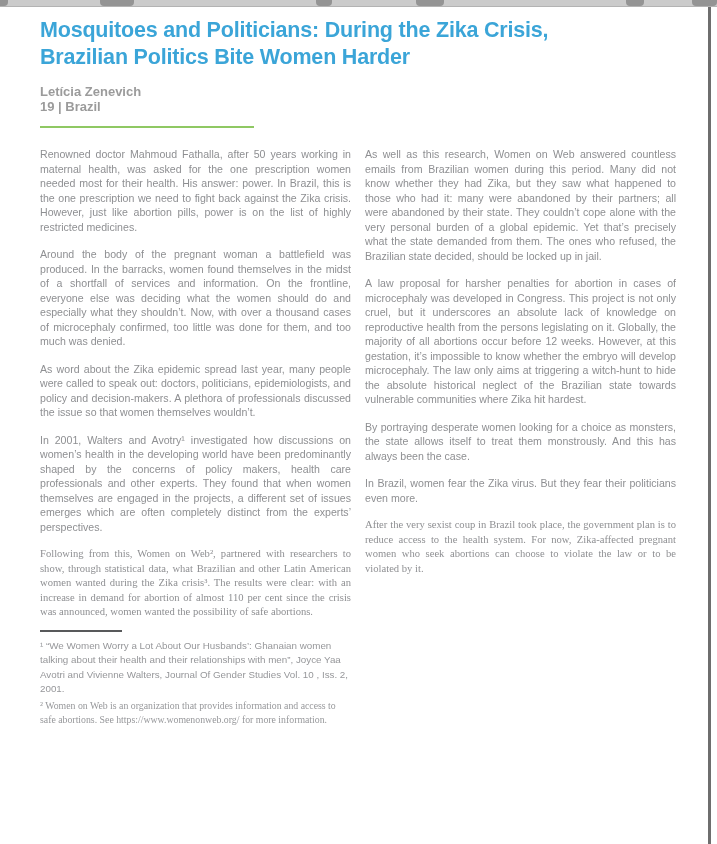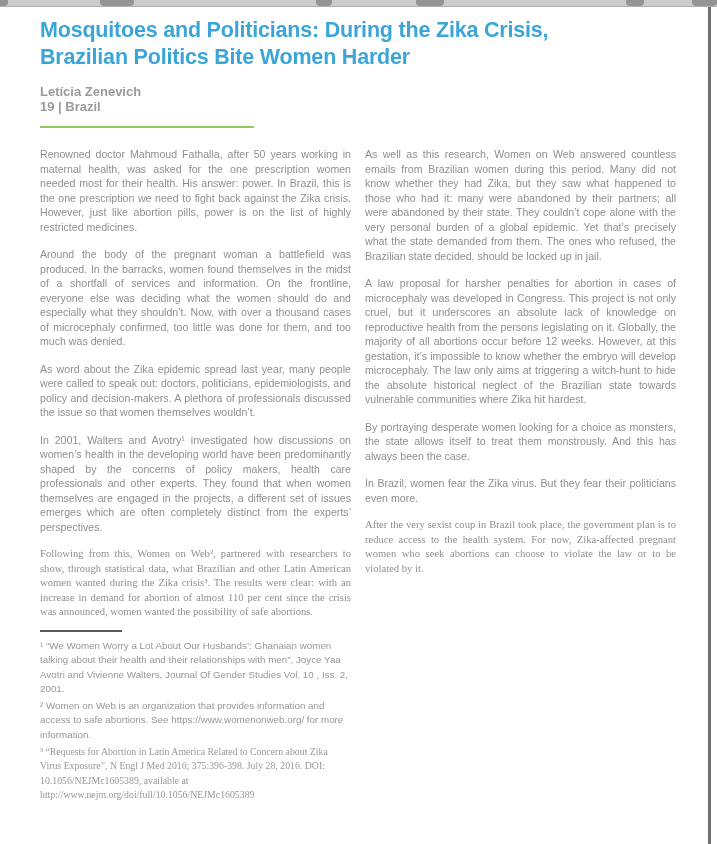--- a/index.html
+++ b/index.html
@@ -128,21 +128,20 @@
           <p>As word about the Zika epidemic spread last year, many people were called to speak out: doctors, politicians, epidemiologists, and policy and decision-makers. A plethora of professionals discussed the issue so that women themselves wouldn’t.</p>
           <p>In 2001, Walters and Avotry¹ investigated how discussions on women’s health in the developing world have been predominantly shaped by the concerns of policy makers, health care professionals and other experts. They found that when women themselves are engaged in the projects, a different set of issues emerges which are often completely distinct from the experts’ perspectives.</p>
           <p>Following from this, Women on Web², partnered with researchers to show, through statistical data, what Brazilian and other Latin American women wanted during the Zika crisis³. The results were clear: with an increase in demand for abortion of almost 110 per cent since the crisis was announced, women wanted the possibility of safe abortions.</p>
         </div>
 
       <div class="footnotes">
         <div class="fn-sep"></div>
         <div>
             <p>¹ “We Women Worry a Lot About Our Husbands’: Ghanaian women talking about their health and their relationships with men”, Joyce Yaa Avotri and Vivienne Walters, Journal Of Gender Studies Vol. 10 , Iss. 2, 2001.</p>
             <p>² Women on Web is an organization that provides information and access to safe abortions. See https://www.womenonweb.org/ for more information.</p>
-            <p>³ “Requests for Abortion in Latin America Related to Concern about Zika Virus Exposure”, N Engl J Med 2016; 375:396-398. July 28, 2016. DOI: 10.1056/NEJMc1605389, available at http://www.nejm.org/doi/full/10.1056/NEJMc1605389</p>
           </div>
       </div>
     </div>
 
     <div class="col">
       <div>
           <p>As well as this research, Women on Web answered countless emails from Brazilian women during this period. Many did not know whether they had Zika, but they saw what happened to those who had it: many were abandoned by their partners; all were abandoned by their state. They couldn’t cope alone with the very personal burden of a global epidemic. Yet that’s precisely what the state demanded from them. The ones who refused, the Brazilian state decided, should be locked up in jail.</p>
           <p>A law proposal for harsher penalties for abortion in cases of microcephaly was developed in Congress. This project is not only cruel, but it underscores an absolute lack of knowledge on reproductive health from the persons legislating on it. Globally, the majority of all abortions occur before 12 weeks. However, at this gestation, it’s impossible to know whether the embryo will develop microcephaly. The law only aims at triggering a witch-hunt to hide the absolute historical neglect of the Brazilian state towards vulnerable communities where Zika hit hardest.</p>
           <p>By portraying desperate women looking for a choice as monsters, the state allows itself to treat them monstrously. And this has always been the case.</p>
           <p>In Brazil, women fear the Zika virus. But they fear their politicians even more.</p>

